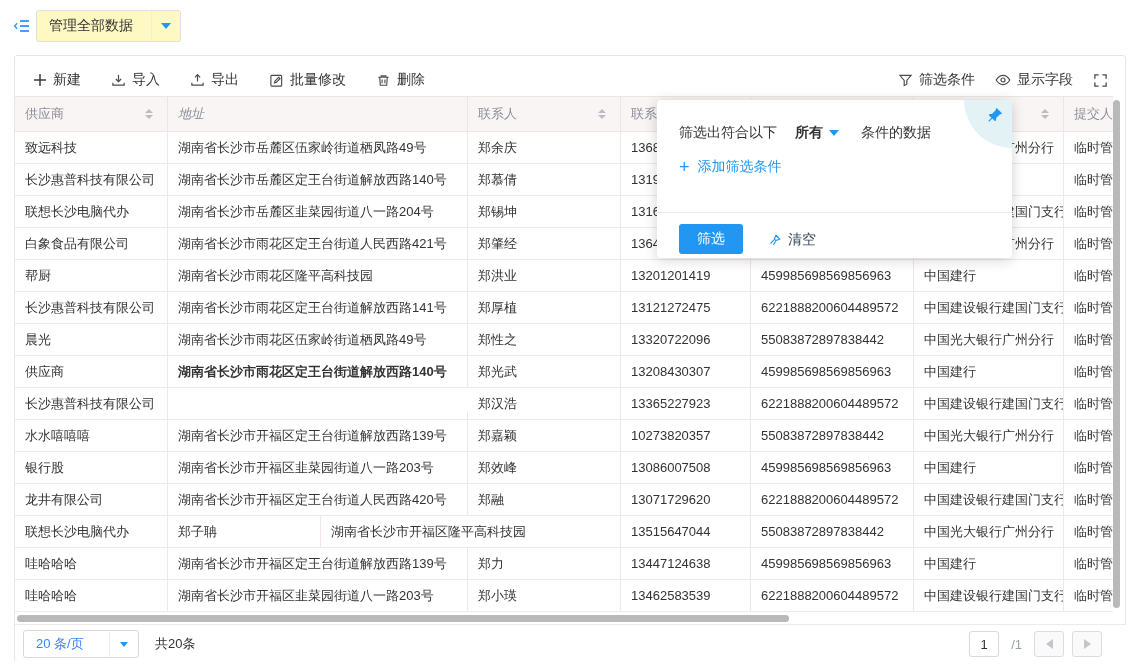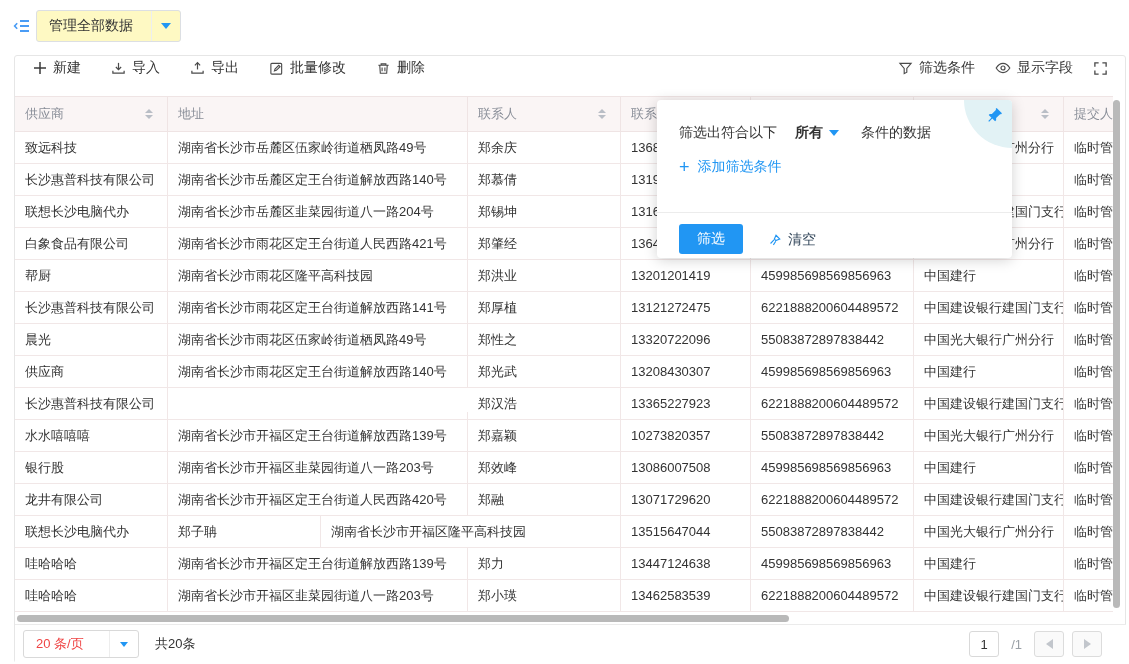--- a/index.html
+++ b/index.html
@@ -9,21 +9,21 @@
   .menu-ic{position:absolute;left:13px;top:17px;width:18px;height:18px;cursor:pointer;}
   .view-select{position:absolute;left:36px;top:10px;width:145px;height:32px;border:1px solid #dcdfe3;
                border-radius:3px;display:flex;align-items:center;box-sizing:border-box;background:#fef9c3;cursor:pointer;}
   .vs-label{flex:1;padding-left:12px;font-size:14px;color:#333;}
   .vs-caret{width:28px;height:100%;display:flex;align-items:center;justify-content:center;border-left:1px solid #eceef0;}
   .caret-down{width:0;height:0;border-left:5px solid transparent;border-right:5px solid transparent;border-top:6px solid #2196f3;}
   
   .card{position:absolute;left:14px;top:55px;width:1112px;height:608px;border:1px solid #e6e6e6;
         border-radius:3px;box-sizing:border-box;background:#fff;}
   
-  .toolbar{position:absolute;left:15px;top:48px;width:1111px;height:40px;display:flex;align-items:center;
+  .toolbar{position:absolute;left:15px;top:60px;width:1111px;height:40px;display:flex;align-items:center;
            padding:0 18px;box-sizing:border-box;}
   .tb-left{display:flex;align-items:center;gap:30px;}
   .tb-right{display:flex;align-items:center;gap:20px;margin-left:auto;}
   .tbtn{display:flex;align-items:center;gap:6px;background:none;border:none;padding:0;font-size:14px;
         color:#333;cursor:pointer;font-family:inherit;}
   .tbtn svg{display:block;}
   
   .thead{position:absolute;left:15px;top:96px;width:1098px;height:36px;display:flex;overflow:hidden;
          background:#faf5f5;border-top:1px solid #efe4e4;border-bottom:1px solid #efe4e4;box-sizing:border-box;}
   .th{flex:none;display:flex;align-items:center;padding:0 10px;box-sizing:border-box;
@@ -37,21 +37,21 @@
   .td{flex:none;line-height:31px;padding:0 10px;box-sizing:border-box;border-right:1px solid #f1e7e7;
       font-size:13px;color:#333;white-space:nowrap;overflow:hidden;}
   
   .vscroll{position:absolute;left:1113px;top:100px;width:7px;height:508px;background:#b9b9b9;border-radius:4px;z-index:8;cursor:pointer;}
   .hscroll{position:absolute;left:17px;top:615px;width:772px;height:7px;background:#b9b9b9;border-radius:4px;z-index:8;cursor:pointer;}
   
   .pagebar{position:absolute;left:15px;top:624px;width:1111px;height:39px;background:#fff;border-top:1px solid #ebebeb;
            display:flex;align-items:center;padding:0 24px 0 8px;box-sizing:border-box;}
   .psize{display:flex;align-items:center;width:116px;height:28px;border:1px solid #d9d9d9;border-radius:3px;
          box-sizing:border-box;background:#fff;cursor:pointer;}
-  .psize-label{flex:1;padding-left:12px;font-size:13px;color:#ef4444;}
+  .psize-label{flex:1;padding-left:12px;font-size:13px;color:#3b82f6;}
   .psize-caret{width:28px;height:100%;display:flex;align-items:center;justify-content:center;border-left:1px solid #ededed;}
   .psize-caret .caret-down{border-left-width:4px;border-right-width:4px;border-top-width:5px;}
   .total{margin-left:16px;font-size:13px;color:#333;}
   .pager{margin-left:auto;display:flex;align-items:center;gap:8px;}
   .pageinput{width:30px;height:26px;border:1px solid #d9d9d9;border-radius:3px;text-align:center;font-size:13px;
              color:#333;box-sizing:border-box;font-family:inherit;background:#fff;}
   .ptotal{font-size:13px;color:#9aa0a6;margin:0 4px;}
   .pbtn{width:30px;height:26px;border:1px solid #dcdcdc;border-radius:3px;background:#fafafa;display:flex;
         align-items:center;justify-content:center;cursor:default;padding:0;}
   .tri-l{width:0;height:0;border-top:5px solid transparent;border-bottom:5px solid transparent;border-right:7px solid #c2c6cc;}
@@ -154,21 +154,21 @@
   </div>
 
   <div class="thead" id="thead">
       <div class="th" style="width: 153px;">
         <span>供应商</span>
         <span class="sort">
           <i class="up"></i>
           <i class="down"></i>
         </span>
       </div>
-      <div class="th" style="width: 300px;">
+      <div class="th" style="width: 300px; font-style: italic;">
         <span>地址</span>
       </div>
       <div class="th" style="width: 153px;">
         <span>联系人</span>
         <span class="sort">
           <i class="up"></i>
           <i class="down"></i>
         </span>
       </div>
       <div class="th" style="width: 130px;">
@@ -247,21 +247,21 @@
         <div class="td" style="width: 153px;">晨光</div>
         <div class="td" style="width: 300px;">湖南省长沙市雨花区伍家岭街道栖凤路49号</div>
         <div class="td" style="width: 153px;">郑性之</div>
         <div class="td" style="width: 130px;">13320722096</div>
         <div class="td" style="width: 163px;">55083872897838442</div>
         <div class="td" style="width: 150px;">中国光大银行广州分行</div>
         <div class="td" style="width: 150px;">临时管</div>
       </div>
       <div class="tr">
         <div class="td" style="width: 153px;">供应商</div>
-        <div class="td" style="width: 300px;">湖南省长沙市雨花区定王台街道解放西路140号</div>
+        <div class="td" style="width: 300px; font-weight: bold;">湖南省长沙市雨花区定王台街道解放西路140号</div>
         <div class="td" style="width: 153px;">郑光武</div>
         <div class="td" style="width: 130px;">13208430307</div>
         <div class="td" style="width: 163px;">459985698569856963</div>
         <div class="td" style="width: 150px;">中国建行</div>
         <div class="td" style="width: 150px;">临时管</div>
       </div>
       <div class="tr">
         <div class="td" style="width: 153px;">长沙惠普科技有限公司</div>
         <div class="td" style="width: 300px; margin-top: 24px;">湖南省长沙市雨花区伍家岭街道栖凤路48号</div>
         <div class="td" style="width: 153px;">郑汉浩</div>

